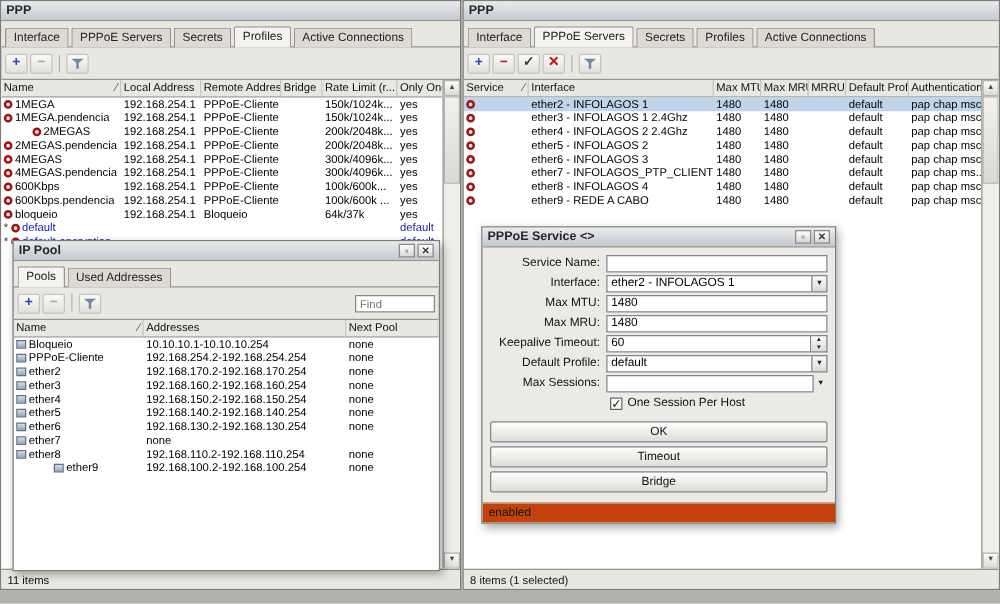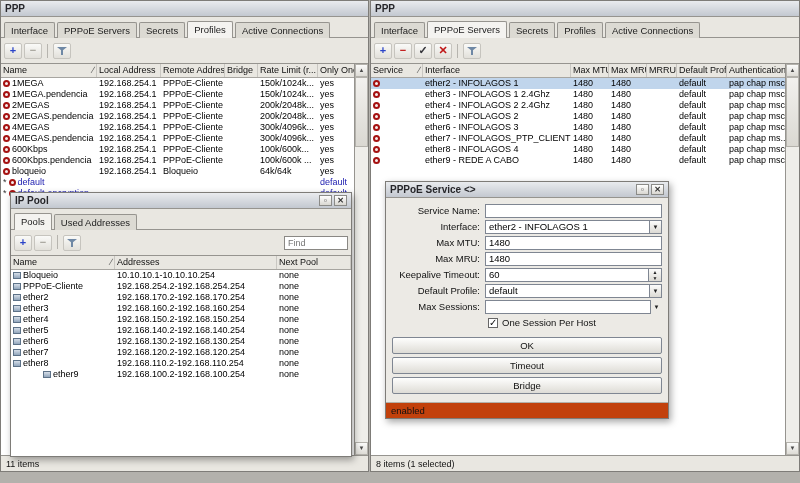--- a/index.html
+++ b/index.html
@@ -153,21 +153,21 @@
                 <span class="rowicon profile"></span>
                 <span>1MEGA.pendencia</span>
               </div>
               <div class="td" style="width: 64px;">192.168.254.1</div>
               <div class="td" style="width: 64px;">PPPoE-Cliente</div>
               <div class="td" style="width: 33px;"></div>
               <div class="td" style="width: 60px;">150k/1024k...</div>
               <div class="td" style="width: 37px;">yes</div>
             </div>
             <div class="tr">
-              <div class="td" style="width: 96px;">
+              <div class="td" style="width: 96px; justify-content: center;">
                 <span class="rowicon profile"></span>
                 <span>2MEGAS</span>
               </div>
               <div class="td" style="width: 64px;">192.168.254.1</div>
               <div class="td" style="width: 64px;">PPPoE-Cliente</div>
               <div class="td" style="width: 33px;"></div>
               <div class="td" style="width: 60px;">200k/2048k...</div>
               <div class="td" style="width: 37px;">yes</div>
             </div>
             <div class="tr">
@@ -226,21 +226,21 @@
               <div class="td" style="width: 37px;">yes</div>
             </div>
             <div class="tr">
               <div class="td" style="width: 96px;">
                 <span class="rowicon profile"></span>
                 <span>bloqueio</span>
               </div>
               <div class="td" style="width: 64px;">192.168.254.1</div>
               <div class="td" style="width: 64px;">Bloqueio</div>
               <div class="td" style="width: 33px;"></div>
-              <div class="td" style="width: 60px;">64k/64k</div>
+              <div class="td" style="width: 60px;">64k/37k</div>
               <div class="td" style="width: 37px;">yes</div>
             </div>
             <div class="tr blue">
               <div class="td" style="width: 96px;">
                 <span class="flag">*</span>
                 <span class="rowicon profile"></span>
                 <span>default</span>
               </div>
               <div class="td" style="width: 64px;"></div>
               <div class="td" style="width: 64px;"></div>
@@ -532,21 +532,20 @@
                 <span>ether6</span>
               </div>
               <div class="td" style="width: 162px;">192.168.130.2-192.168.130.254</div>
               <div class="td" style="width: 74px;">none</div>
             </div>
             <div class="tr">
               <div class="td" style="width: 104px;">
                 <span class="rowicon pool"></span>
                 <span>ether7</span>
               </div>
-              <div class="td" style="width: 162px;">192.168.120.2-192.168.120.254</div>
               <div class="td" style="width: 74px;">none</div>
             </div>
             <div class="tr">
               <div class="td" style="width: 104px;">
                 <span class="rowicon pool"></span>
                 <span>ether8</span>
               </div>
               <div class="td" style="width: 162px;">192.168.110.2-192.168.110.254</div>
               <div class="td" style="width: 74px;">none</div>
             </div>

